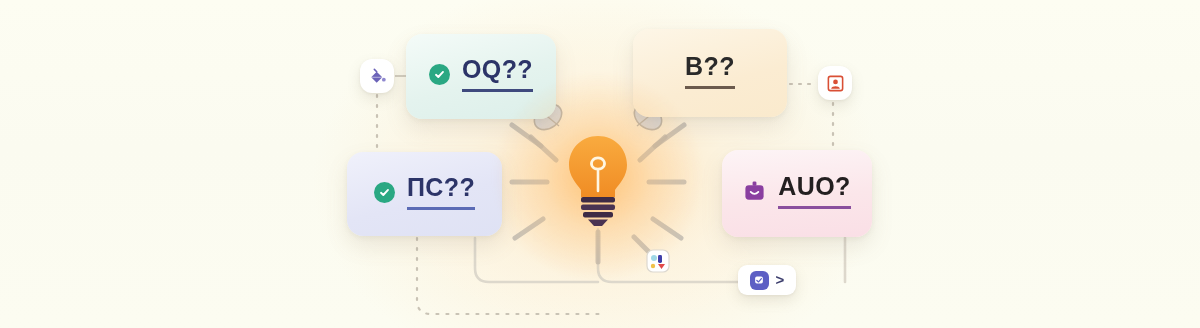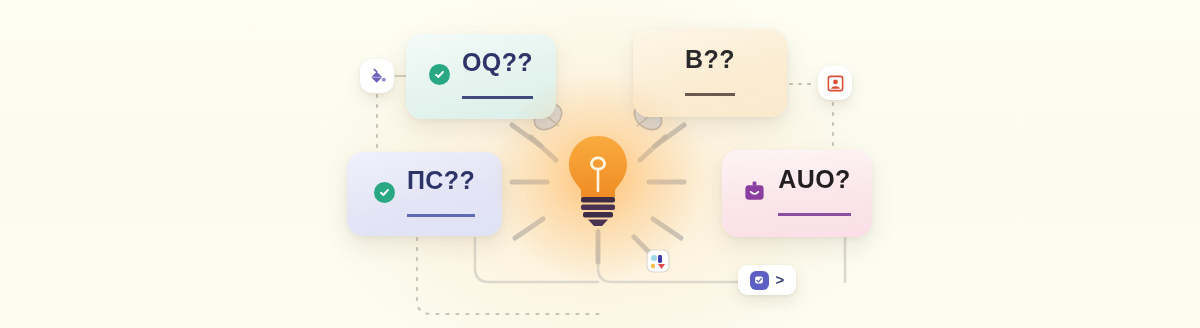--- a/index.html
+++ b/index.html
@@ -19,21 +19,21 @@
 
   
   .card{
     position:absolute;border-radius:16px;
     display:flex;align-items:center;justify-content:center;
     box-shadow:0 10px 22px rgba(120,110,90,.13), 0 2px 5px rgba(120,110,90,.08);
   }
   .card-inner{display:flex;align-items:center;gap:12px;transform:translateY(-2px);}
   .card-label{
     font-size:25px;font-weight:700;letter-spacing:.4px;line-height:1;
-    padding-bottom:21px;border-bottom:3px solid currentColor;
+    padding-bottom:7px;border-bottom:3px solid currentColor;
   }
 
   #card-mint{left:406px;top:34px;width:150px;height:85px;
     background:linear-gradient(165deg,#f4fbf8 0%,#e4f3ee 55%,#dcefea 100%);}
   #card-mint .card-label{color:#2c3468;border-bottom-color:#3f4a7e;}
 
   #card-cream{left:633px;top:29px;width:154px;height:88px;
     background:linear-gradient(165deg,#fdf6e7 0%,#fbecd2 60%,#faeacd 100%);}
   #card-cream .card-label{color:#2a2a2a;border-bottom-color:#6b5a4d;}
 

